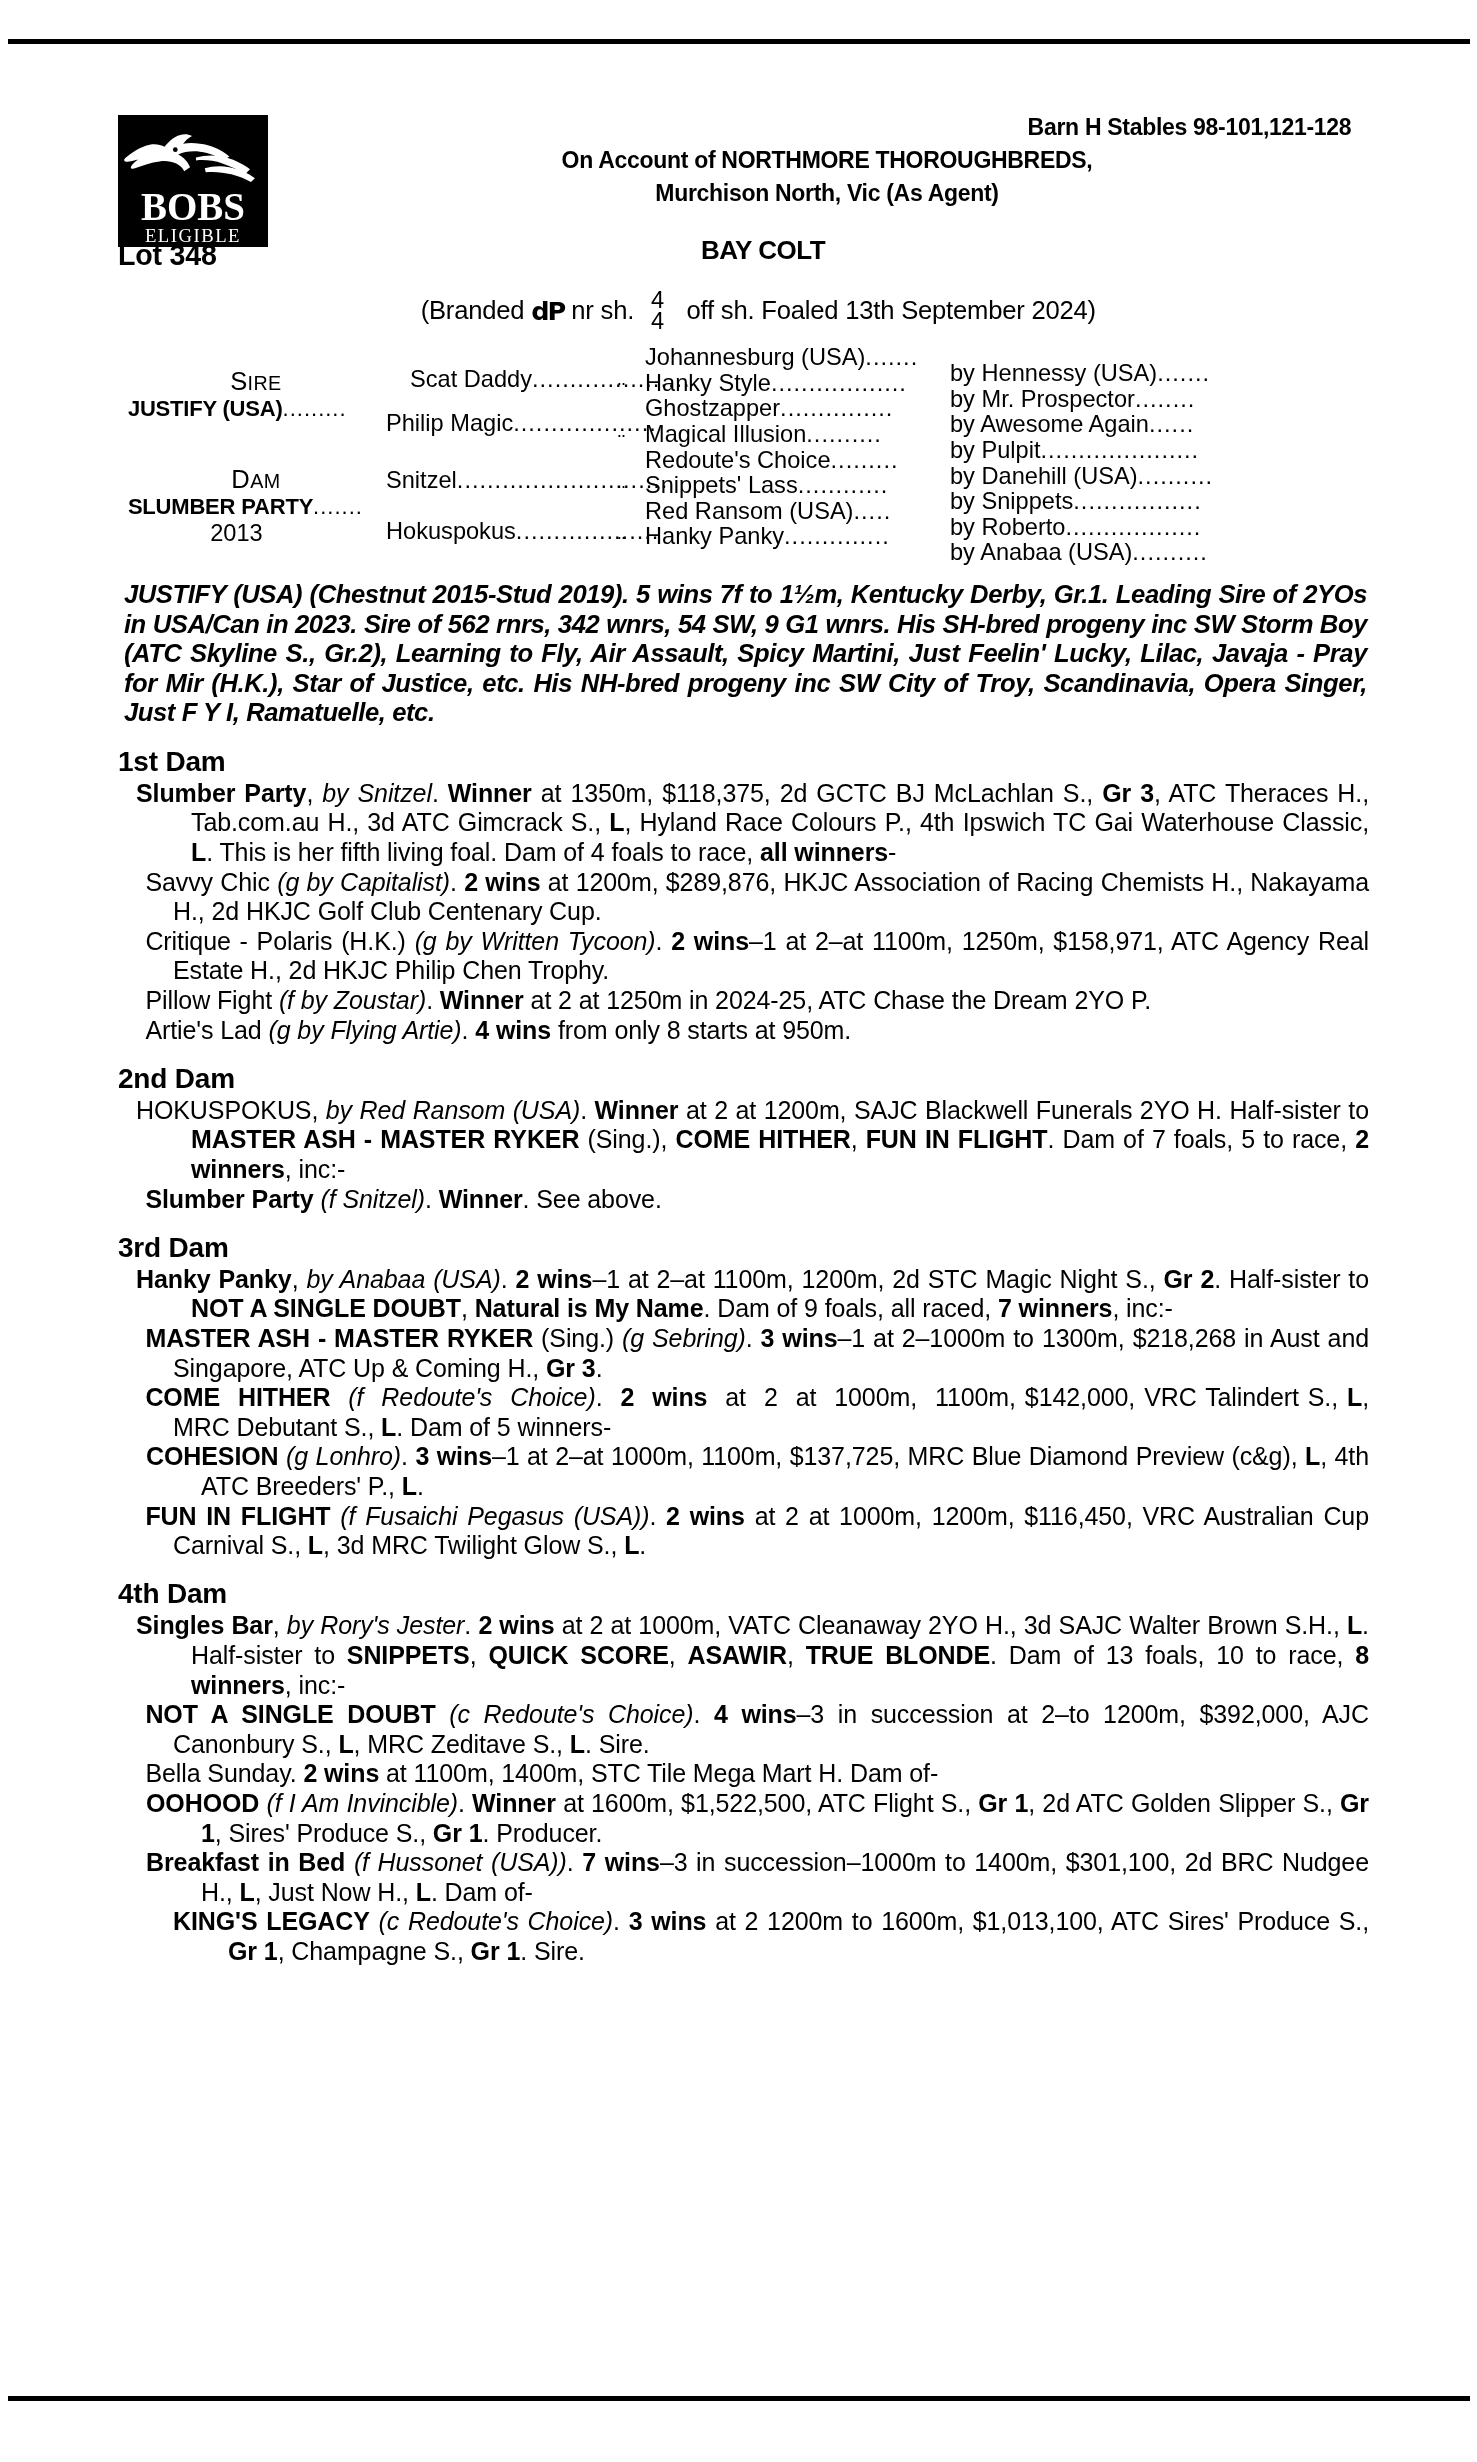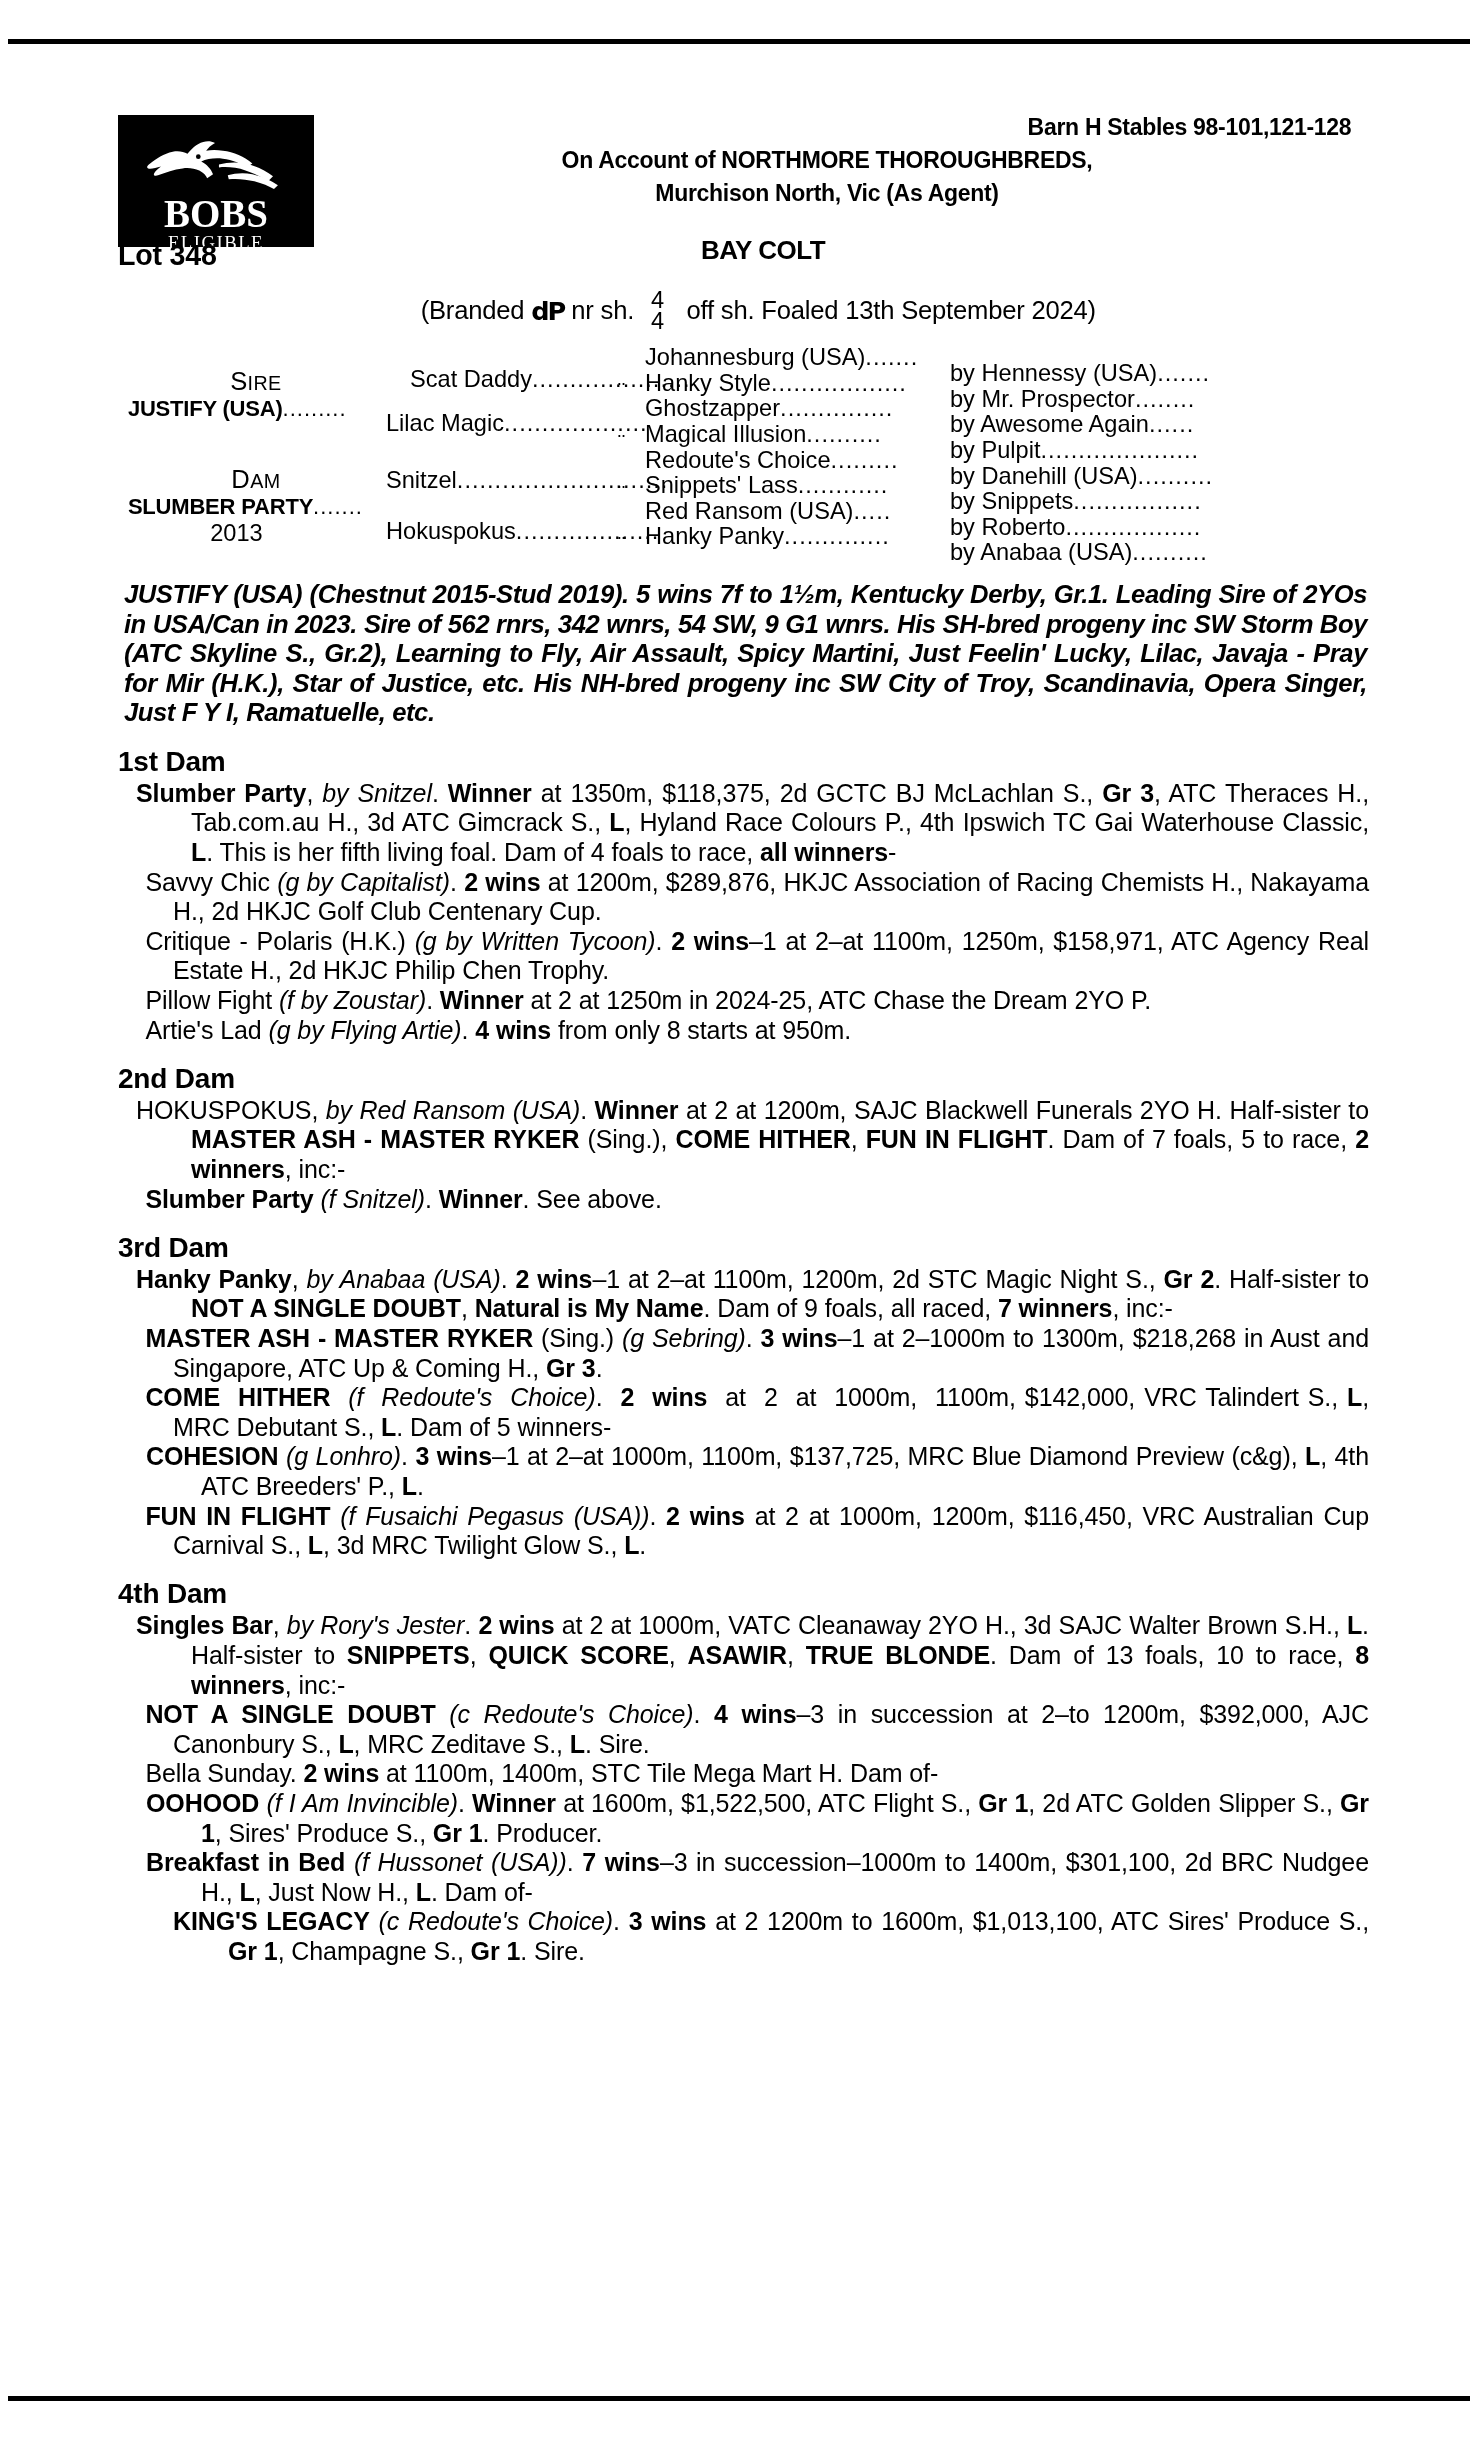--- a/index.html
+++ b/index.html
@@ -41,26 +41,26 @@
 
   
   .header-row {
     position: relative;
     height: 138px;
   }
   .bobs-logo {
     position: absolute;
     left: 0px;
     top: 15.8px;
-    width: 196px;
+    width: 150px;
     height: 132px;
     background: #000;
     color: #fff;
     box-sizing: border-box;
-    padding-top: 19px;
+    padding-top: 12px;
     text-align: center;
   }
   .bobs-horse {
     width: 148px;
     height: 57px;
     margin: 3.9px auto 0 auto;
     display: block;
   }
   .bobs-word {
     font-family: "Liberation Serif", serif;
@@ -326,21 +326,21 @@
         </div>
         <div class="ped-dam-group">
           <div class="ped-dam-label"><span class="sc">D</span>AM</div>
           <div class="ped-name-bold"><span>SLUMBER PARTY</span><span class="dots">.......</span></div>
           <div class="ped-year">2013</div>
         </div>
       </div>
 
       <div class="ped-col2">
         <div class="g2-1"><span>Scat Daddy</span><span class="dots">.....................</span></div>
-        <div class="g2-2"><span>Lilac Magic</span><span class="dots">...................</span></div>
+        <div class="g2-2"><span>Philip Magic</span><span class="dots">...................</span></div>
         <div class="g2-3"><span>Snitzel</span><span class="dots">............................</span></div>
         <div class="g2-4"><span>Hokuspokus</span><span class="dots">...................</span></div>
       </div>
 
       <div class="ped-quote q1">¨</div>
       <div class="ped-quote q2">¨</div>
       <div class="ped-quote q3">¨</div>
       <div class="ped-quote q4">¨</div>
 
       <div class="ped-col3">

